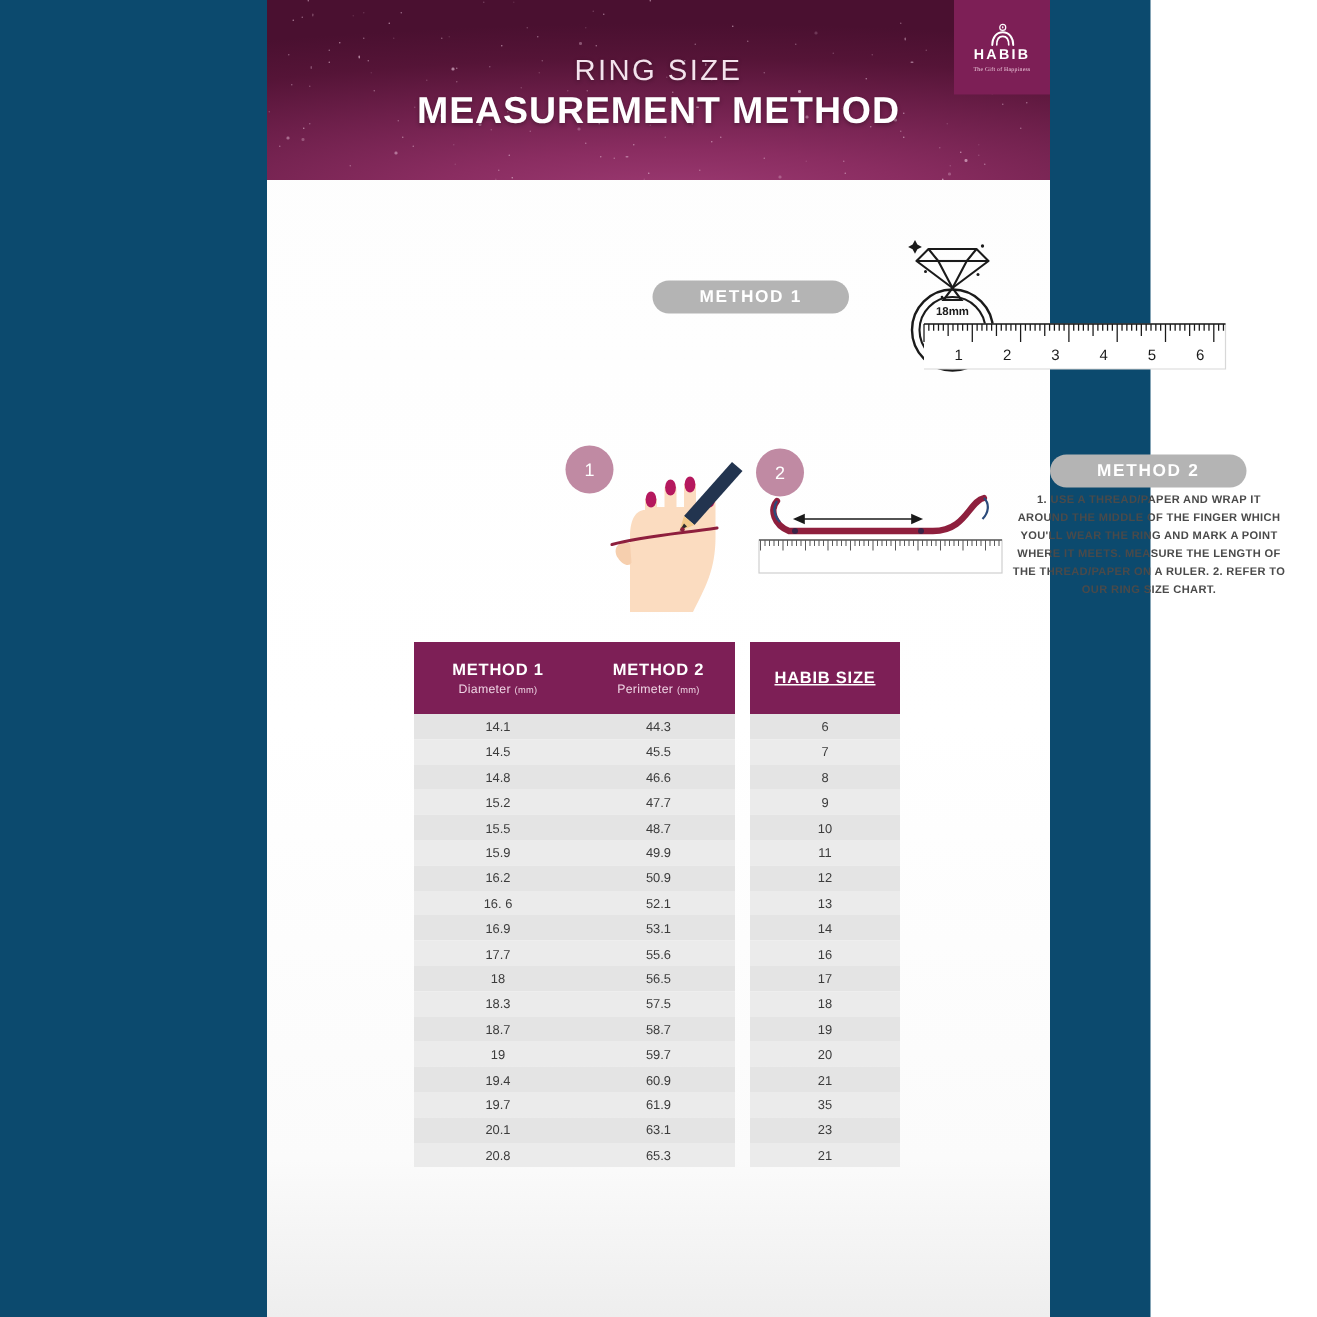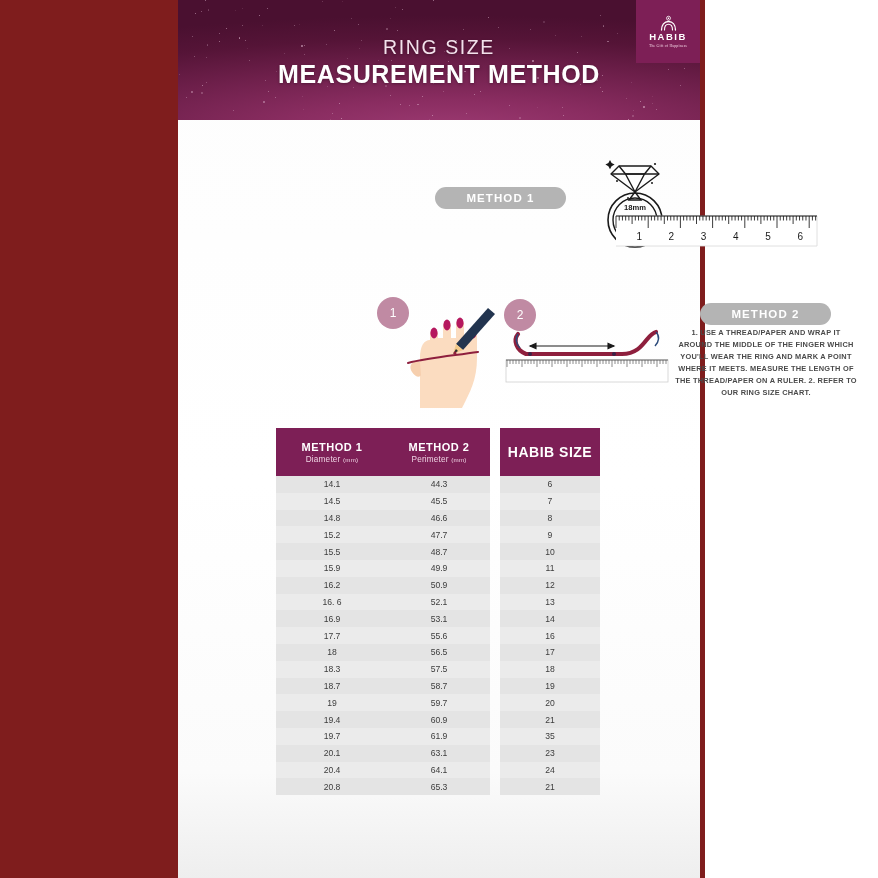--- a/index.html
+++ b/index.html
@@ -2,21 +2,21 @@
 <html><head>
 <meta charset="utf-8">
 <style>
   html,body{margin:0;padding:0;}
   body{
     width:878px;height:878px;
     background:#ffffff;
     font-family:"Liberation Sans",sans-serif;
     overflow:hidden;
   }
-  #page{position:relative;width:705px;height:878px;background:#7f1d1d;}
+  #page{position:relative;width:767px;height:878px;background:#0c4a6e;}
 
   
   .panel{
     position:absolute;left:178px;top:0;width:522px;height:878px;
     background:linear-gradient(180deg,#fdfdfd 0%,#ffffff 55%,#fbfbfb 88%,#eeeeee 100%);
   }
 
   
   .banner{
     position:absolute;left:0;top:0;width:522px;height:120px;
@@ -86,21 +86,21 @@
   .c2{width:102px;}
   .c3{width:100px;}
 
   .thead .cell{
     background:#7d1f56;color:#ffffff;height:48px;
     flex-direction:column;gap:2px;
   }
   .th-main{font-size:11px;font-weight:700;letter-spacing:.5px;}
   .th-sub{font-size:8.2px;font-weight:400;letter-spacing:.2px;color:#eed3e3;}
   .th-sub .unit{font-size:6.2px;}
-  .th-single{font-size:14px;font-weight:700;letter-spacing:.5px;}
+  .th-single{font-size:11px;font-weight:700;letter-spacing:.5px;text-decoration:underline;}
 
   .tbody .trow .cell{height:16.8px;background:#e4e4e4;text-align:center;}
   .tbody .trow:nth-child(even) .cell{background:#ebebeb;}
 </style>
 </head>
 <body>
 
 <div id="page">
   <div class="panel">
 
@@ -596,26 +596,20 @@
             <div class="tcol-gap"></div>
             <div class="cell c3">35</div>
           </div>
           <div class="trow">
             <div class="cell c1">20.1</div>
             <div class="cell c2">63.1</div>
             <div class="tcol-gap"></div>
             <div class="cell c3">23</div>
           </div>
           <div class="trow">
-            <div class="cell c1">20.4</div>
-            <div class="cell c2">64.1</div>
-            <div class="tcol-gap"></div>
-            <div class="cell c3">24</div>
-          </div>
-          <div class="trow">
             <div class="cell c1">20.8</div>
             <div class="cell c2">65.3</div>
             <div class="tcol-gap"></div>
             <div class="cell c3">21</div>
           </div>
         </div>
     </div>
 
   </div>
 </div>

